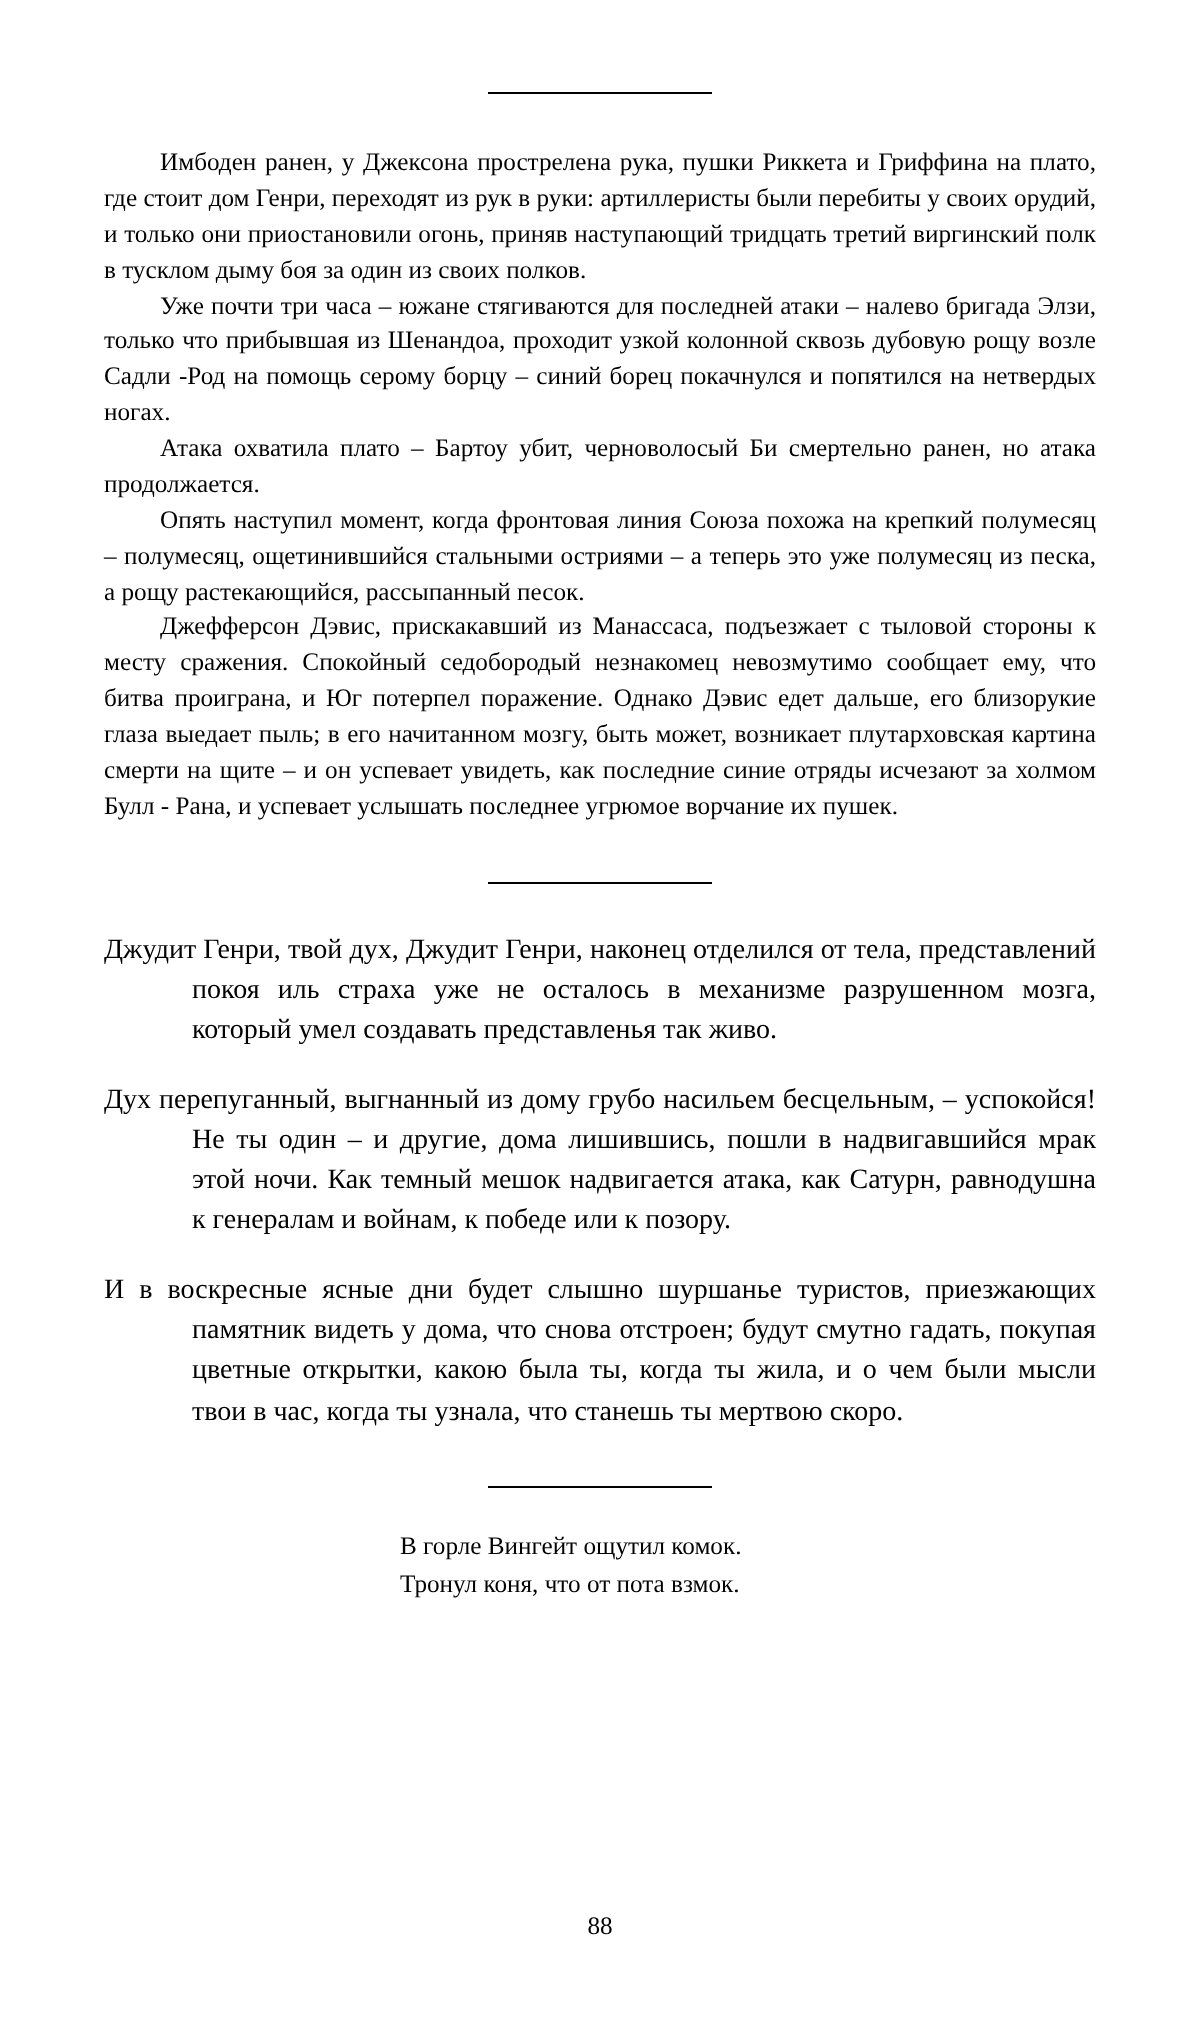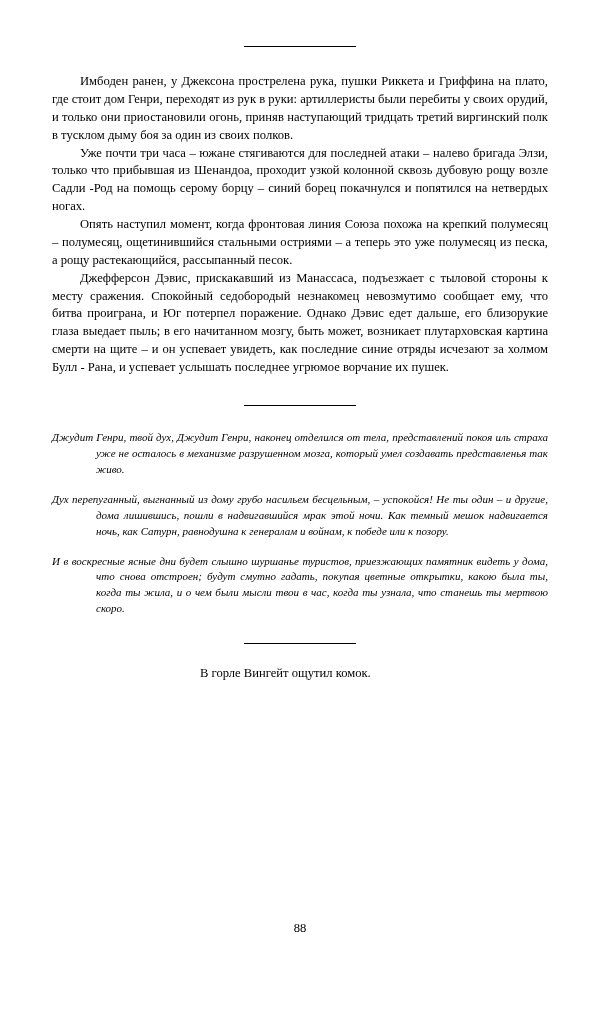--- a/index.html
+++ b/index.html
@@ -46,24 +46,23 @@
     text-align: justify;
     text-justify: inter-word;
     hyphens: manual;
     font-family: Liberation Serif, serif;
   }
   .prose p {
     margin: 0;
     text-indent: 28px;
   }
   .verse {
-    font-size: 11px;
+    font-size: 14px;
     line-height: 1.45;
     text-align: justify;
-    font-style: italic;
   }
   .verse p {
     margin: 0 0 14px 0;
     padding-left: 44px;
     text-indent: -44px;
   }
   .verse p:last-child {
     margin-bottom: 0;
   }
   .couplet {
@@ -71,48 +70,50 @@
     line-height: 1.5;
     padding-left: 148px;
   }
   .couplet div {
     margin: 0;
   }
   .folio {
     position: absolute;
     left: 0;
     right: 0;
-    bottom: 75px;
+    bottom: 40px;
     text-align: center;
     font-size: 12.6px;
   }
 </style>
 </head>
 <body>
 
 <div class="page">
 
   <div class="divider top"></div>
 
   <div class="prose">
     <p>Имбоден ранен, у Джексона прострелена рука, пушки Риккета и Гриффина на плато, где стоит дом Генри, переходят из рук в руки: артиллеристы были перебиты у своих орудий, и только они приостановили огонь, приняв наступающий тридцать третий виргинский полк в тусклом дыму боя за один из своих полков.</p>
     <p>Уже почти три часа – южане стягиваются для последней атаки – налево бригада Элзи, только что прибывшая из Шенандоа, проходит узкой колонной сквозь дубовую рощу возле Садли -Род на помощь серому борцу – синий борец покачнулся и попятился на нетвердых ногах.</p>
+    <p>Атака охватила плато – Бартоу убит, черноволосый Би смертельно ранен, но атака продолжается.</p>
     <p>Опять наступил момент, когда фронтовая линия Союза похожа на крепкий полумесяц – полумесяц, ощетинившийся стальными остриями – а теперь это уже полумесяц из песка, а рощу  растекающийся, рассыпанный песок.</p>
     <p>Джефферсон Дэвис, прискакавший из Манассаса, подъезжает с тыловой стороны к месту сражения. Спокойный седобородый незнакомец невозмутимо сообщает ему, что битва проиграна, и Юг потерпел поражение. Однако Дэвис едет дальше, его близорукие глаза выедает пыль; в его начитанном мозгу, быть может, возникает плутарховская картина смерти на щите – и он успевает увидеть, как последние синие отряды исчезают за холмом Булл - Рана, и успевает услышать последнее угрюмое ворчание их пушек.</p>
   </div>
 
   <div class="divider mid"></div>
 
   <div class="verse">
     <p>Джудит Генри, твой дух, Джудит Генри, наконец отделился от тела, представлений покоя иль страха уже не осталось в механизме разрушенном мозга, который умел создавать представленья так живо.</p>
-    <p>Дух перепуганный, выгнанный из дому грубо насильем бесцельным, – успокойся! Не ты один – и другие, дома лишившись, пошли в надвигавшийся мрак этой ночи. Как темный мешок надвигается ночь, как Сатурн, равнодушна к генералам и войнам, к победе или к позору.</p>
+    <p>Дух перепуганный, выгнанный из дому грубо насильем бесцельным, – успокойся! Не ты один – и другие, дома лишившись, пошли в надвигавшийся мрак этой ночи. Как темный мешок надвигается атака, как Сатурн, равнодушна к генералам и войнам, к победе или к позору.</p>
     <p>И в воскресные ясные дни будет слышно шуршанье туристов, приезжающих памятник видеть у дома, что снова отстроен; будут смутно гадать, покупая цветные открытки, какою была ты, когда ты жила, и о чем были мысли твои в час, когда ты узнала, что станешь ты мертвою скоро.</p>
   </div>
 
   <div class="divider low"></div>
 
   <div class="couplet">
     <div>В горле Вингейт ощутил комок.</div>
+    <div>Тронул коня, что от пота взмок.</div>
   </div>
 
   <div class="folio">88</div>
 
 </div>
 
 </body></html>

